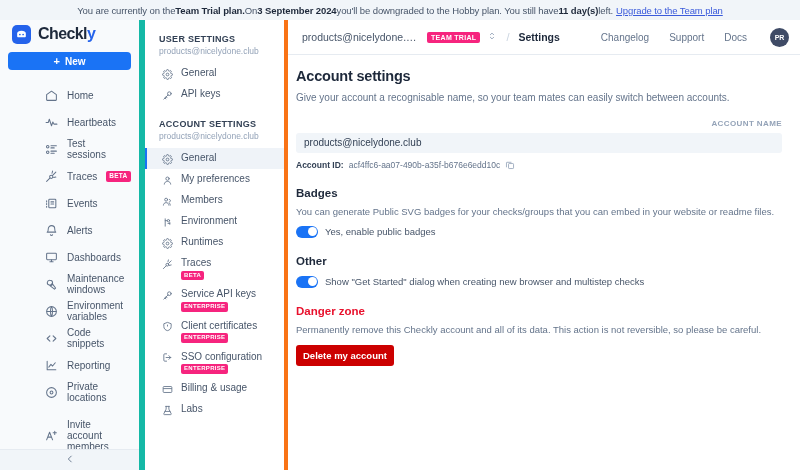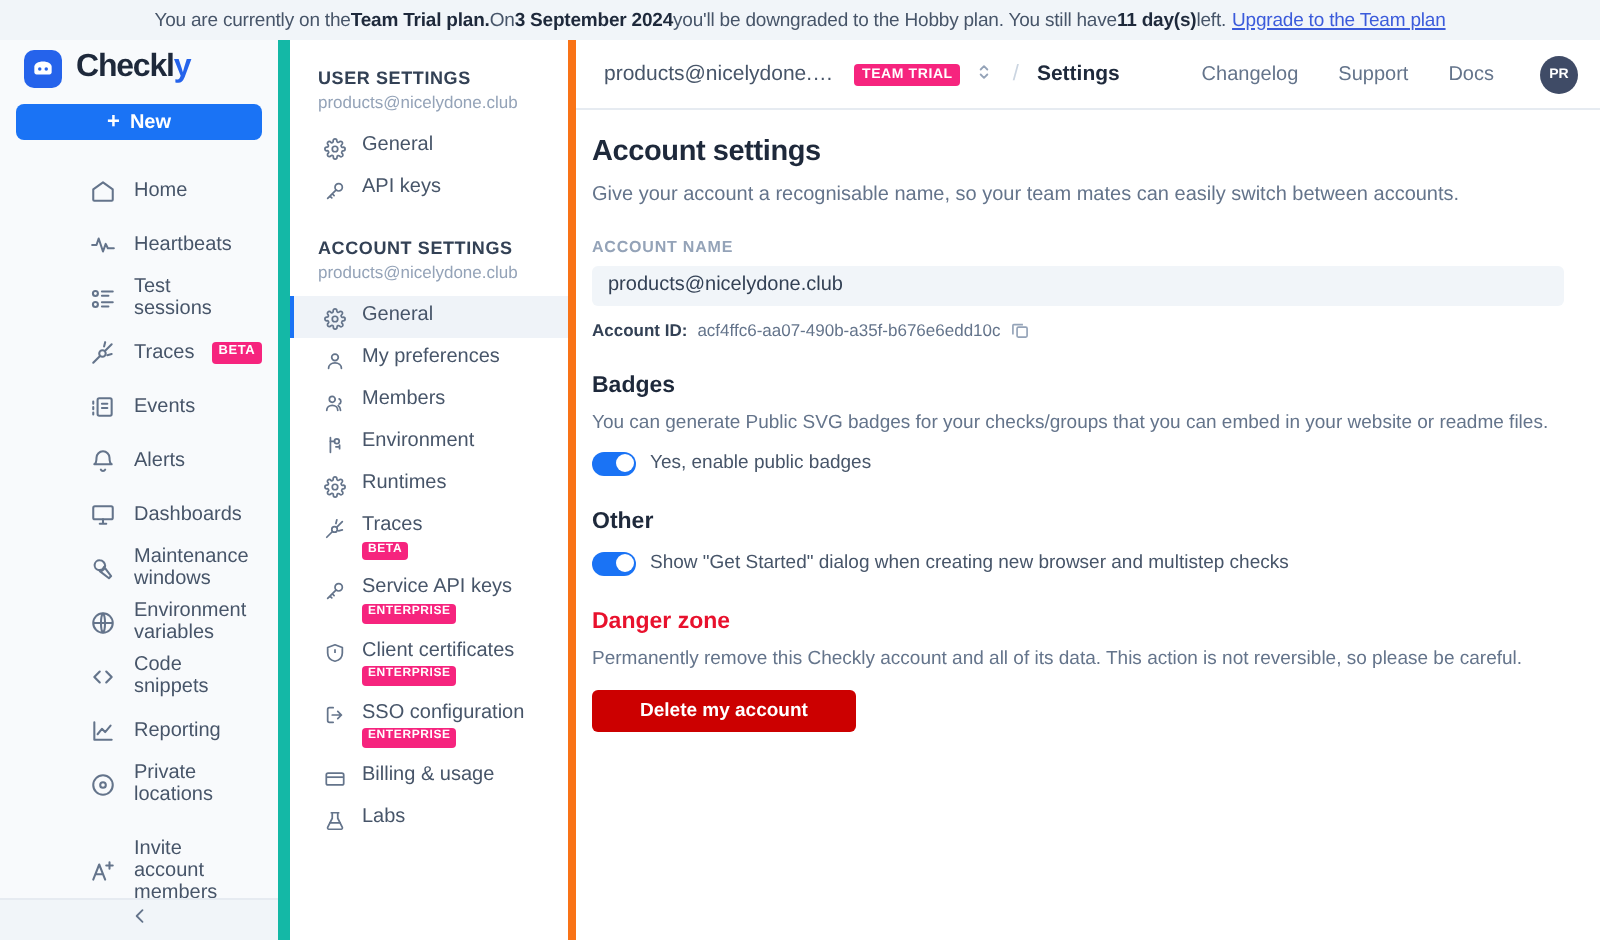--- a/index.html
+++ b/index.html
@@ -200,21 +200,21 @@
   }
 
   
   .content { padding: 13px 18px 0 8px; overflow: hidden; }
   h1.page-title { font-size: 14.5px; font-weight: 700; color: #1e293b; letter-spacing: -0.2px; }
   .page-desc { font-size: 10px; color: #64748b; margin-top: 8px; }
 
   .field-label {
     font-size: 8px; font-weight: 600; color: #94a3b8;
     letter-spacing: 0.4px; text-transform: uppercase;
-    margin-top: 16px; margin-bottom: 4px;
+    margin-top: 16px; margin-bottom: 4px; text-align: right;
   }
   .acct-input {
     width: 100%;
     height: 20px;
     background: #f1f5f9;
     border: none;
     border-radius: 3px;
     font-size: 10px;
     color: #334155;
     padding: 0 8px;
@@ -245,21 +245,21 @@
   .toggle-label { font-size: 9.5px; color: #475569; }
 
   .danger-btn {
     margin-top: 10px;
     background: #cc0000;
     color: #fff;
     border: none;
     border-radius: 3px;
     font-size: 9.5px;
     font-weight: 700;
-    padding: 5px 24px;
+    padding: 5px 7px;
     cursor: pointer;
     font-family: "Liberation Sans", sans-serif;
   }
 </style>
 </head>
 <body>
 
 <div class="trial-banner">
   <span>You are currently on the </span>
     <b>Team Trial plan.</b>

